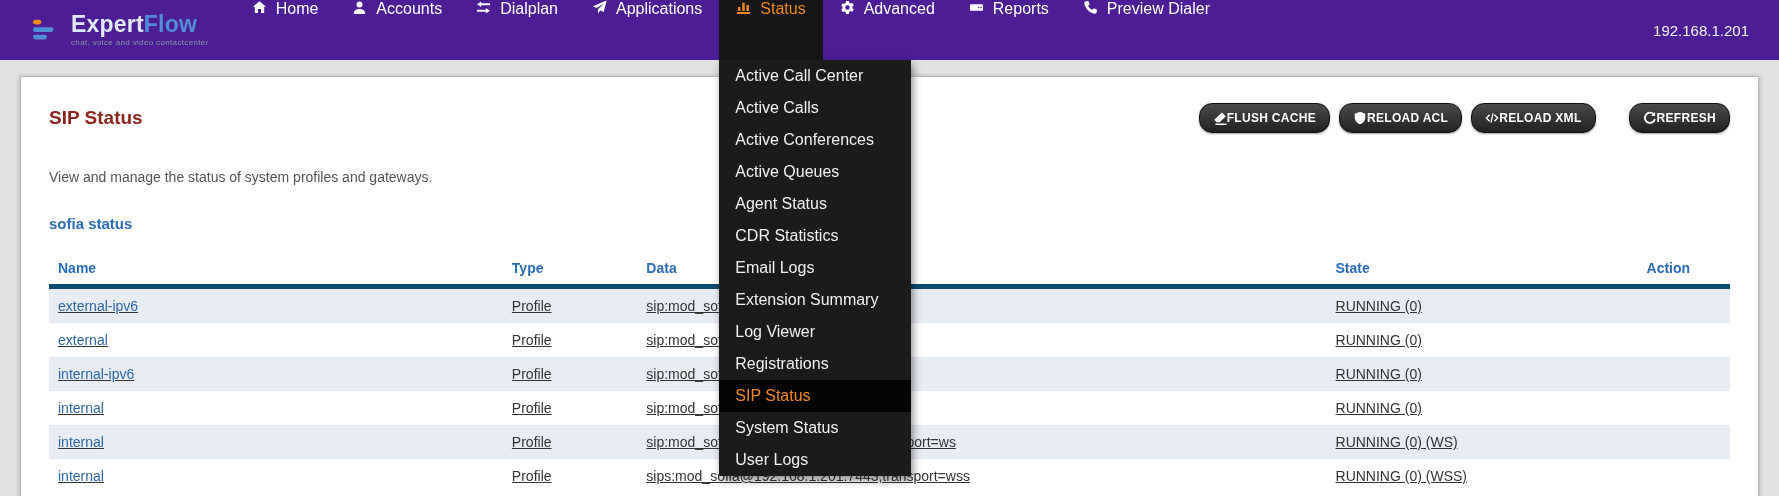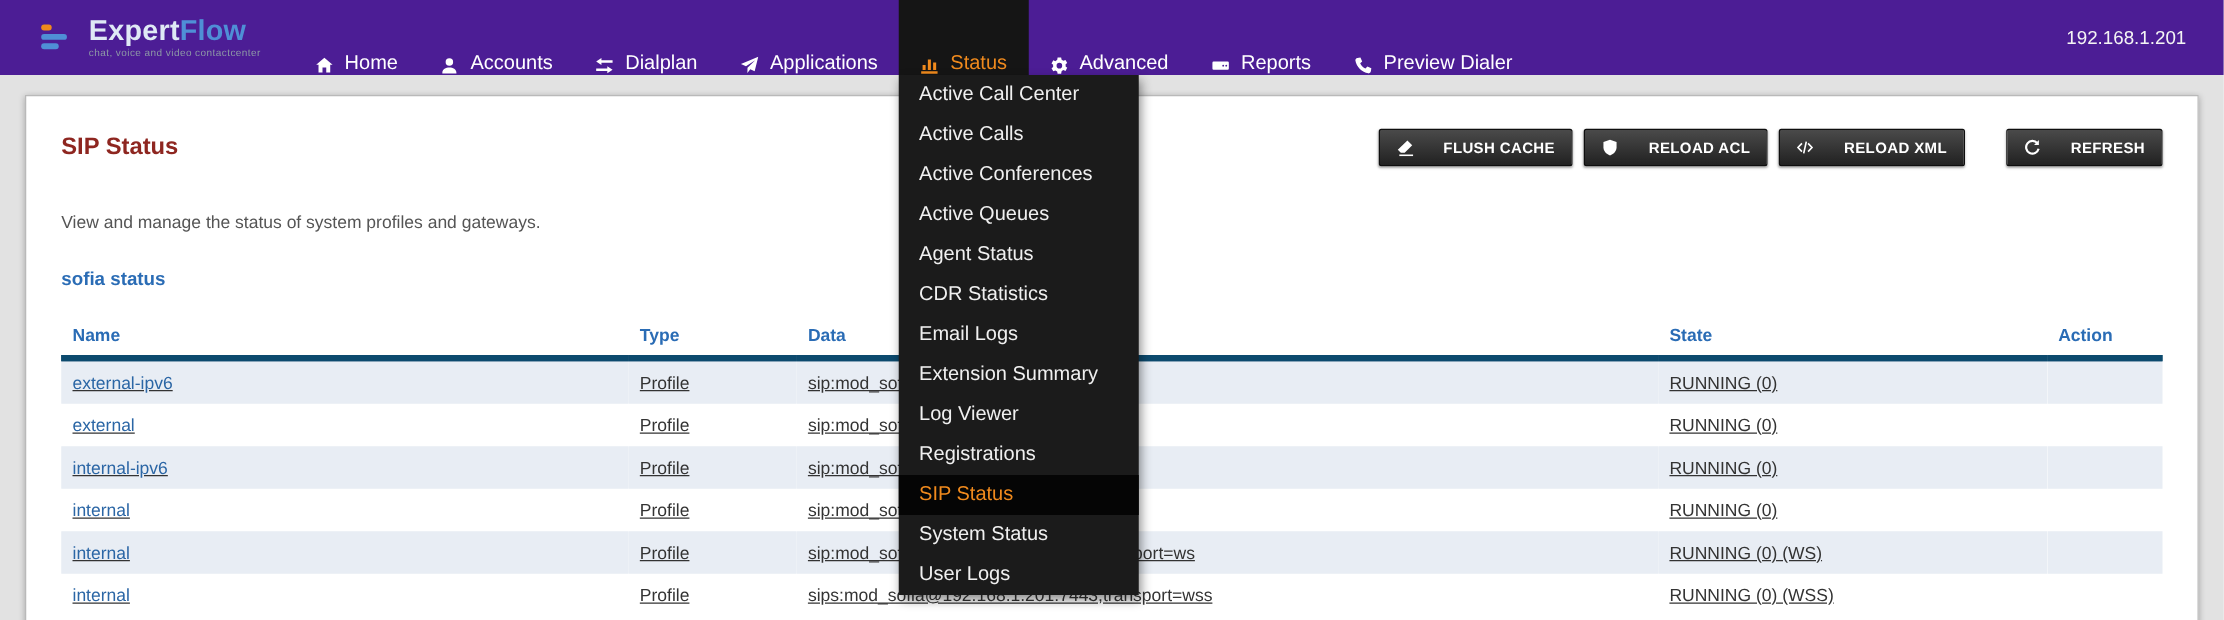--- a/index.html
+++ b/index.html
@@ -10,37 +10,37 @@
   .navbar { position:relative; z-index:100; display:flex; align-items:stretch; height:60px; background:#4c1d95; color:#fff; }
   .brand { display:flex; align-items:center; gap:9px; padding:0 26px 0 32px; cursor:pointer; }
   .brand-mark { display:flex; }
   .brand-text { display:flex; flex-direction:column; line-height:1.02; }
   .brand-name { font-size:23px; font-weight:bold; letter-spacing:.2px; }
   .brand-expert { color:#dfe9f5; }
   .brand-flow { color:#4f8fd6; }
   .brand-tagline { font-size:8px; color:#8d99a6; letter-spacing:.35px; margin-top:2px; white-space:nowrap; }
 
   .nav-menu { display:flex; align-items:stretch; }
-  .nav-item { position:relative; display:flex; align-items:flex-end; gap:9px; padding:0 17px; font-size:16px; cursor:pointer; white-space:nowrap; }
+  .nav-item { position:relative; display:flex; align-items:flex-start; gap:9px; padding:0 17px; font-size:16px; cursor:pointer; white-space:nowrap; }
   .nav-icon { display:flex; }
   .nav-item.active { background:#151515; color:#f08a1d; }
   .nav-ip { margin-left:auto; align-self:center; padding-right:30px; font-size:15px; color:#f4f4f4; }
 
   
   .dropdown { position:absolute; top:100%; left:0; width:192px; background:#1b1b1b; box-shadow:2px 4px 8px rgba(0,0,0,.45); }
   .dropdown-item { padding:7px 16px; font-size:16px; font-weight:normal; color:#f0f0f0; white-space:nowrap; cursor:pointer; }
   .dropdown-item.selected { background:#050505; color:#f08a1d; }
 
   
   .content-card { position:relative; z-index:1; margin:16px 20px 0; background:#fff; border:1px solid #b9b9b9; box-shadow:0 1px 5px rgba(0,0,0,.28); padding:26px 28px; min-height:520px; }
   .card-header { display:flex; justify-content:space-between; align-items:center; }
   .page-title { font-size:19px; font-weight:bold; color:#8e2620; }
 
   .toolbar { display:flex; gap:9px; align-items:center; }
-  .btn { display:inline-flex; align-items:center; gap:24px; border:1px solid #0e0e0e; border-radius:2px;
+  .btn { display:inline-flex; align-items:center; gap:0; border:1px solid #0e0e0e; border-radius:13px;
          background:linear-gradient(#4a4a4a,#212121); color:#fff; font-family:inherit; font-size:12px; font-weight:bold;
          letter-spacing:.3px; padding:0 13px; height:30px; cursor:pointer; box-shadow:0 1px 2px rgba(0,0,0,.35); white-space:nowrap; }
   .btn-icon { display:flex; }
   .btn-refresh { margin-left:24px; }
 
   .description { margin-top:36px; font-size:14px; color:#555; }
   .section-title { margin-top:30px; font-size:15px; font-weight:bold; color:#2a6cb5; }
 
   .status-table { width:100%; margin-top:20px; border-collapse:collapse; font-size:14px; }
   .status-table th { text-align:left; padding:8px 9px; color:#2a6cb5; font-weight:bold; border-bottom:5px solid #0c4a6e; }

